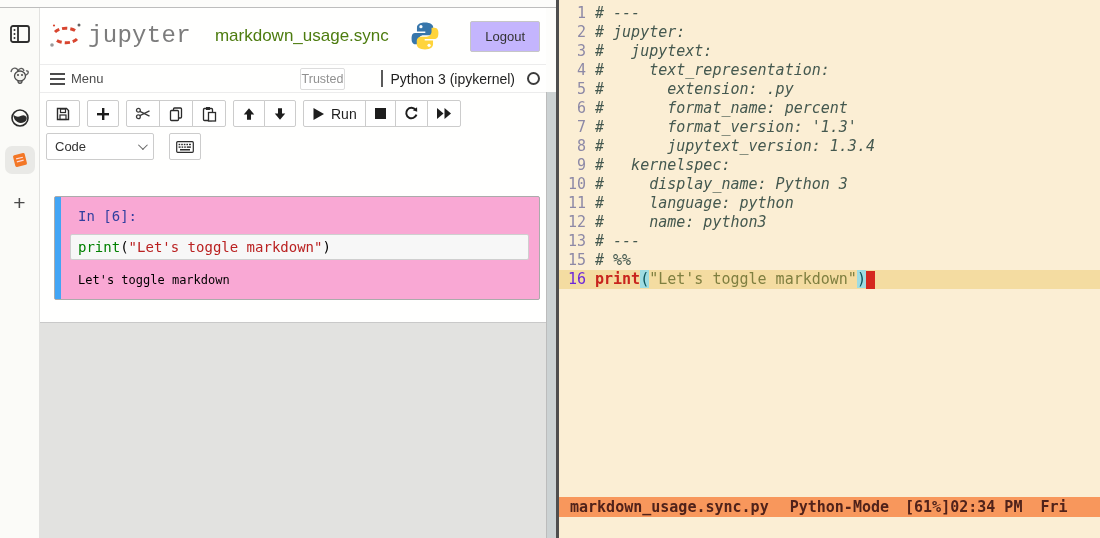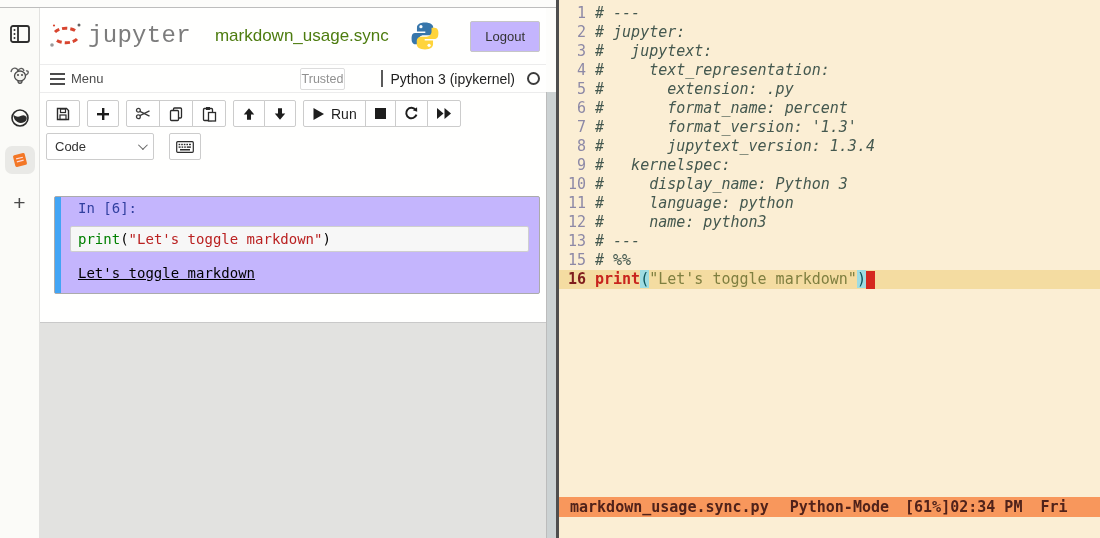--- a/index.html
+++ b/index.html
@@ -56,47 +56,47 @@
   .cell-type-select { width:108px; height:27px; border:1px solid #cccccc; border-radius:2px;
                       background:#fff; display:flex; align-items:center; padding:0 8px;
                       font-size:13px; color:#333; cursor:pointer; }
   .select-arrow { margin-left:auto; width:7px; height:7px; border-right:1.5px solid #666;
                   border-bottom:1.5px solid #666; transform:rotate(45deg) translateY(-2px); }
   .kbd-btn { margin-left:15px; height:27px; width:32px; border:1px solid #cccccc; border-radius:2px;
              background:#fff; display:flex; align-items:center; justify-content:center; cursor:pointer; }
 
   .nb-content { height:154px; background:#fffffe; padding:28px 0 0 14px; }
   .cell { position:relative; width:486px; border:1px solid #ababab; border-radius:2px;
-          background:#c4b5fd; padding:1px 10px 10px 15px; }
+          background:#f9a8d4; padding:9px 10px 10px 15px; }
   .cell-selectbar { position:absolute; left:0; top:0; bottom:0; width:6px; background:#42a5f5; }
   .cell-prompt { font-family:"DejaVu Sans Mono",monospace; font-size:14px; color:#303f9f;
                  margin:2px 0 10px 8px; }
   .cell-input { border:1px solid #cfcfcf; border-radius:2px; background:#f7f7f7;
                 padding:4px 7px; font-family:"DejaVu Sans Mono",monospace; font-size:14px;
                 color:#000; white-space:pre; }
   .tok-kw { color:#008000; }
   .tok-str { color:#ba2121; }
-  .cell-output { font-family:"DejaVu Sans Mono",monospace; font-size:14px; color:#000;
-                 margin:13px 0 2px 8px; white-space:pre;text-decoration:underline; }
+  .cell-output { font-family:"DejaVu Sans Mono",monospace; font-size:12px; color:#000;
+                 margin:13px 0 2px 8px; white-space:pre; }
 
   .nb-below { flex:1; background:#e2e2e0; border-top:1px solid #c9c9c9; }
 
   .scroll-strip { width:10px; display:flex; flex-direction:column; background:#fdfdfb; }
   .scroll-track { margin-top:84px; flex:1; background:#ccd2d3; border-left:1px solid #bcbcbc; }
 
   .pane-divider { width:3px; background:#4e4e4e; }
 
   
   .emacs-pane { flex:1; display:flex; flex-direction:column; background:#fbeed4;
                 font-family:"DejaVu Sans Mono",monospace; min-width:0; }
   .ebuffer { flex:1; padding-top:4px; overflow:hidden; }
   .eline { display:flex; height:19px; line-height:19px; font-size:15px; white-space:pre; }
   .eline.current { background:#f4dca1; }
   .lnum { width:36px; flex:none; text-align:right; padding-right:9px; color:#8d89a6; }
-  .eline.current .lnum { color:#7f1d1d; font-weight:bold; }
+  .eline.current .lnum { color:#6d28d9; font-weight:normal; }
   .ltext { flex:1; }
   .e-comment { font-style:italic; color:#44584f; }
   .e-kw { color:#c8251d; font-weight:bold; }
   .e-paren { background:#9edce2; color:#0d555c; }
   .e-str { color:#7f7f40; }
   .e-cursor { display:inline-block; width:9px; height:18px; background:#d5281e;
               vertical-align:bottom; }
   .modeline { height:20px; flex:none; background:#f8975c; color:#50221a; font-weight:bold;
               font-size:15px; line-height:20px; display:flex; padding-left:11px;
               white-space:nowrap; overflow:hidden; }

